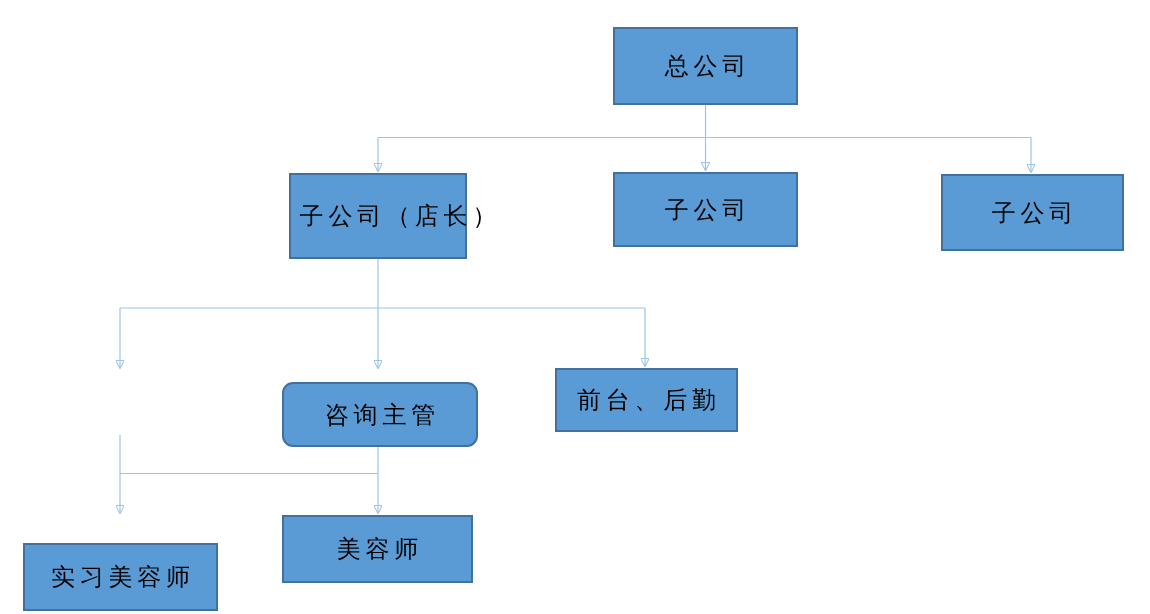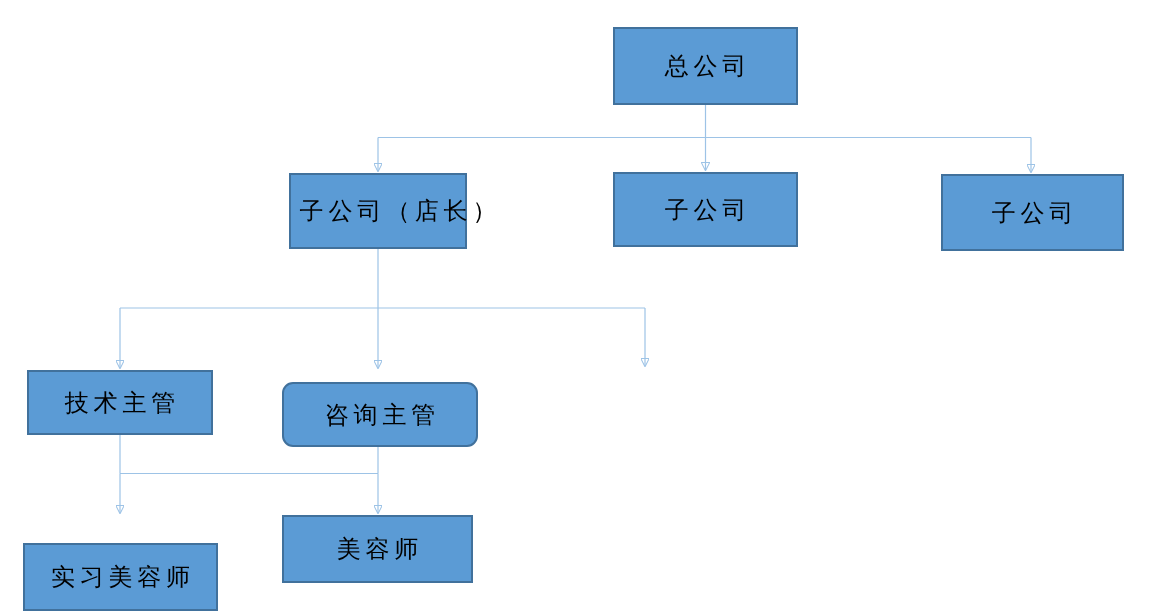--- a/index.html
+++ b/index.html
@@ -73,35 +73,35 @@
     <path d="M378 435 L378 473.5"></path>
     <path d="M120 473.5 L378 473.5"></path>
     <path d="M120 473.5 L120 513" marker-end="url(#arrow)"></path>
     <path d="M378 473.5 L378 513" marker-end="url(#arrow)"></path>
   </svg>
 
   <div class="node" style="left:613px; top:27px; width:185px; height:78px;">
     <span>总公司</span>
   </div>
 
-  <div class="node" style="left:289px; top:173px; width:178px; height:76px;padding-left:40px;">
+  <div class="node" style="left:289px; top:173px; width:178px; height:86px;padding-left:40px;">
     <span>子公司（店长）</span>
   </div>
   <div class="node" style="left:613px; top:172px; width:185px; height:75px;">
     <span>子公司</span>
   </div>
   <div class="node" style="left:941px; top:174px; width:183px; height:77px;">
     <span>子公司</span>
   </div>
 
-  <div class="node" style="left:27px; top:370px; width:186px; height:65px;">
-    <span>技术主管</span>
-  </div>
   <div class="node" style="left:282px; top:382px; width:196px; height:65px;border-radius:11px;">
     <span>咨询主管</span>
+  </div>
+  <div class="node" style="left:555px; top:368px; width:183px; height:64px;">
+    <span>前台、后勤</span>
   </div>
 
   <div class="node" style="left:23px; top:515px; width:195px; height:68px;margin-top:28px;">
     <span>实习美容师</span>
   </div>
   <div class="node" style="left:282px; top:515px; width:191px; height:68px;">
     <span>美容师</span>
   </div>
 
 </div>

